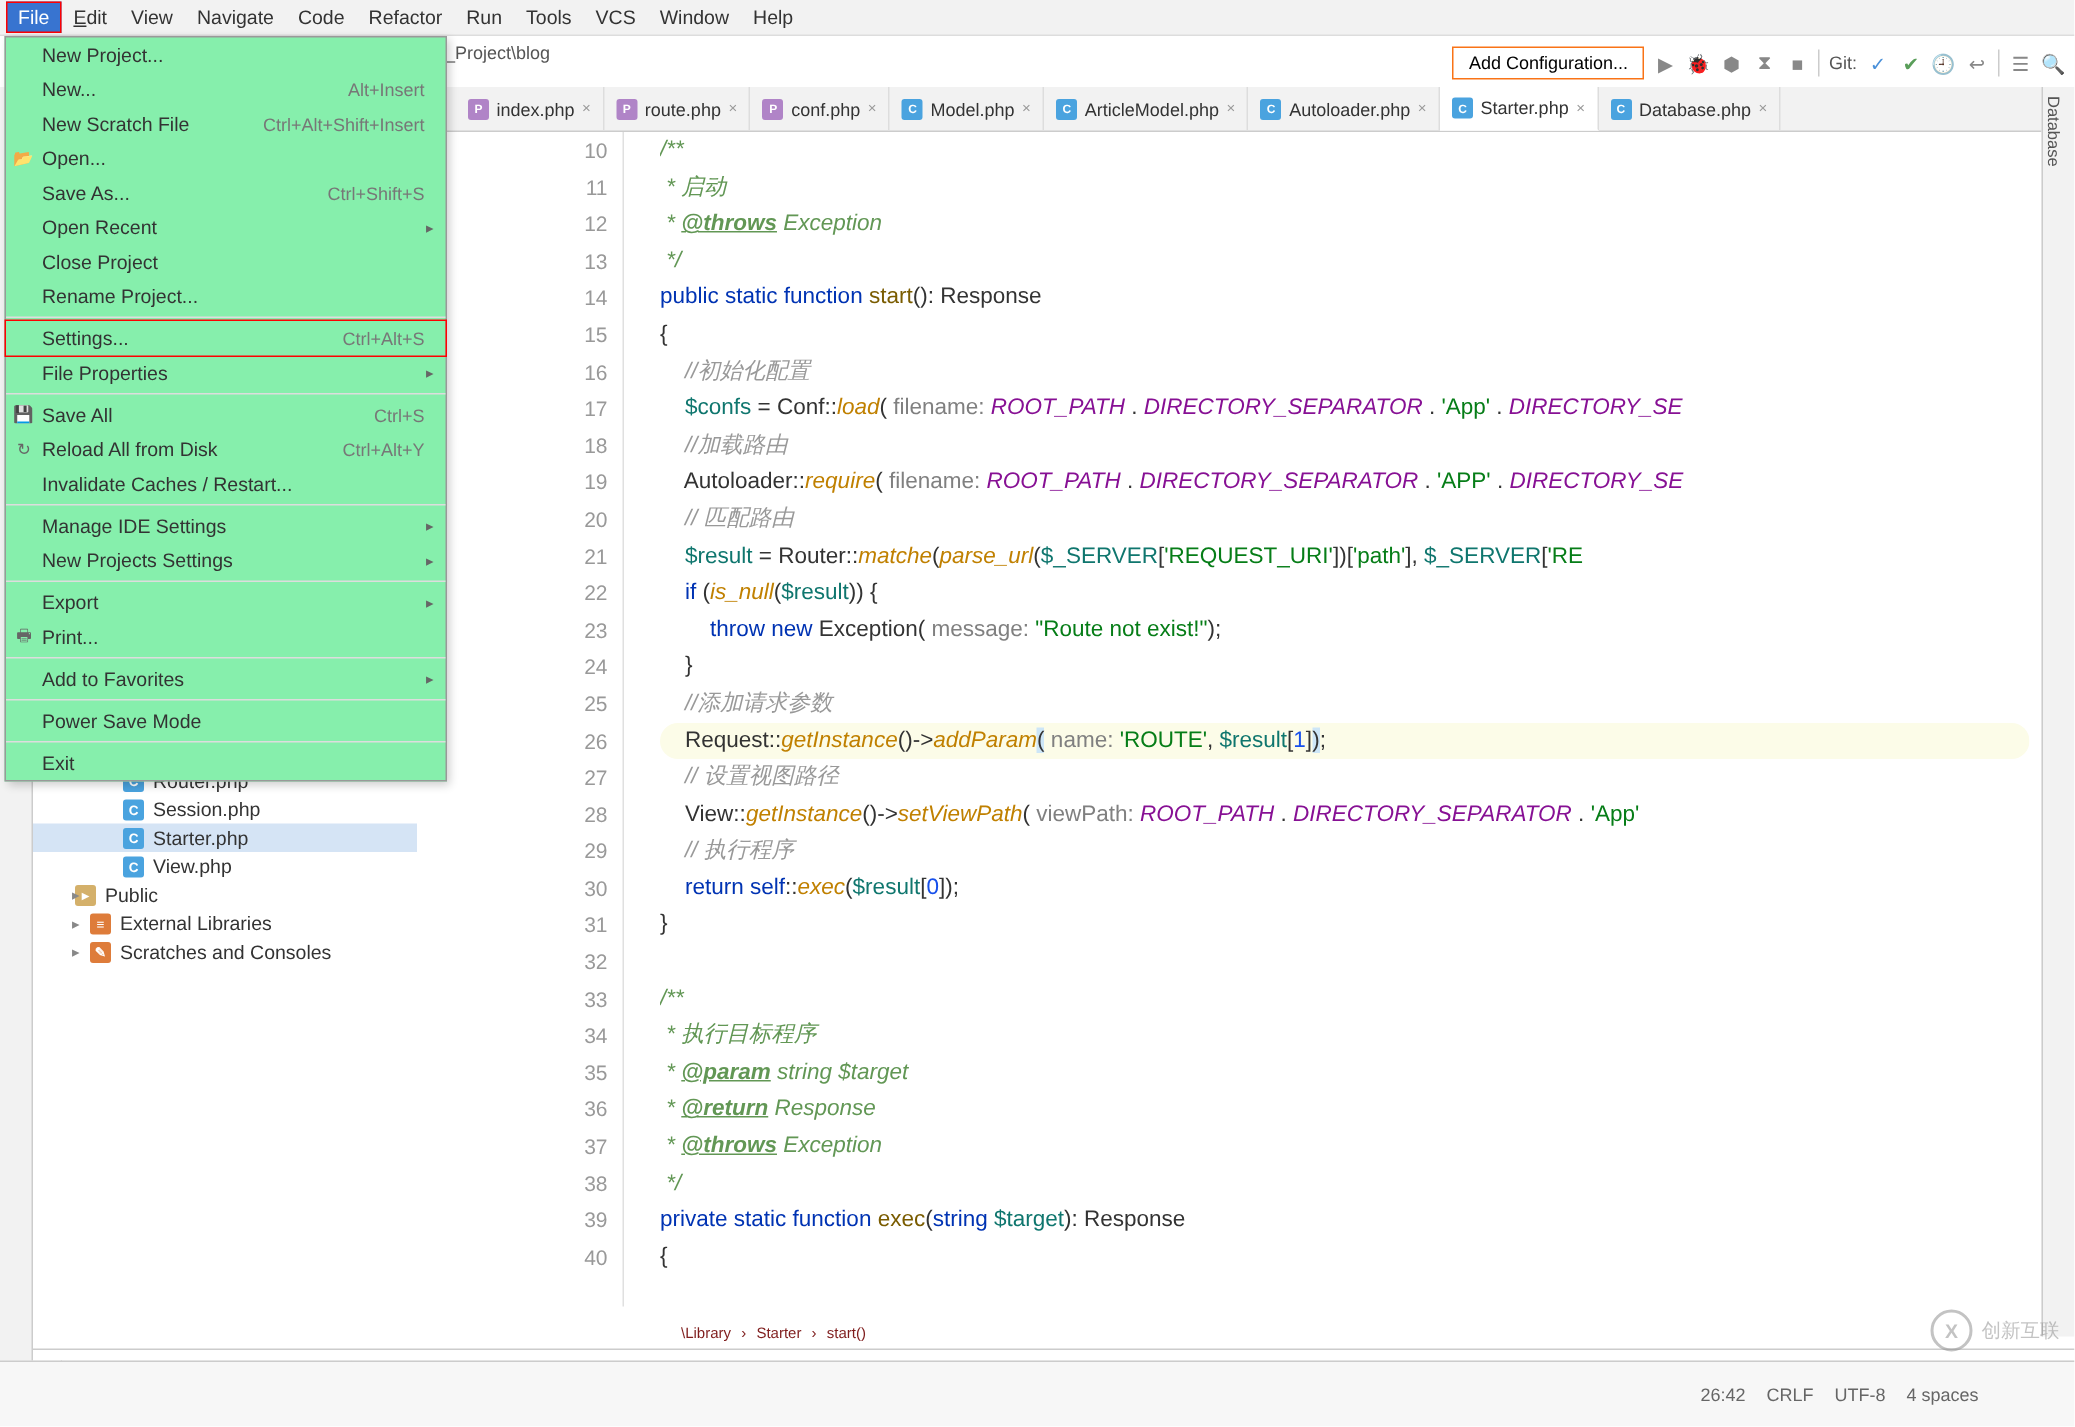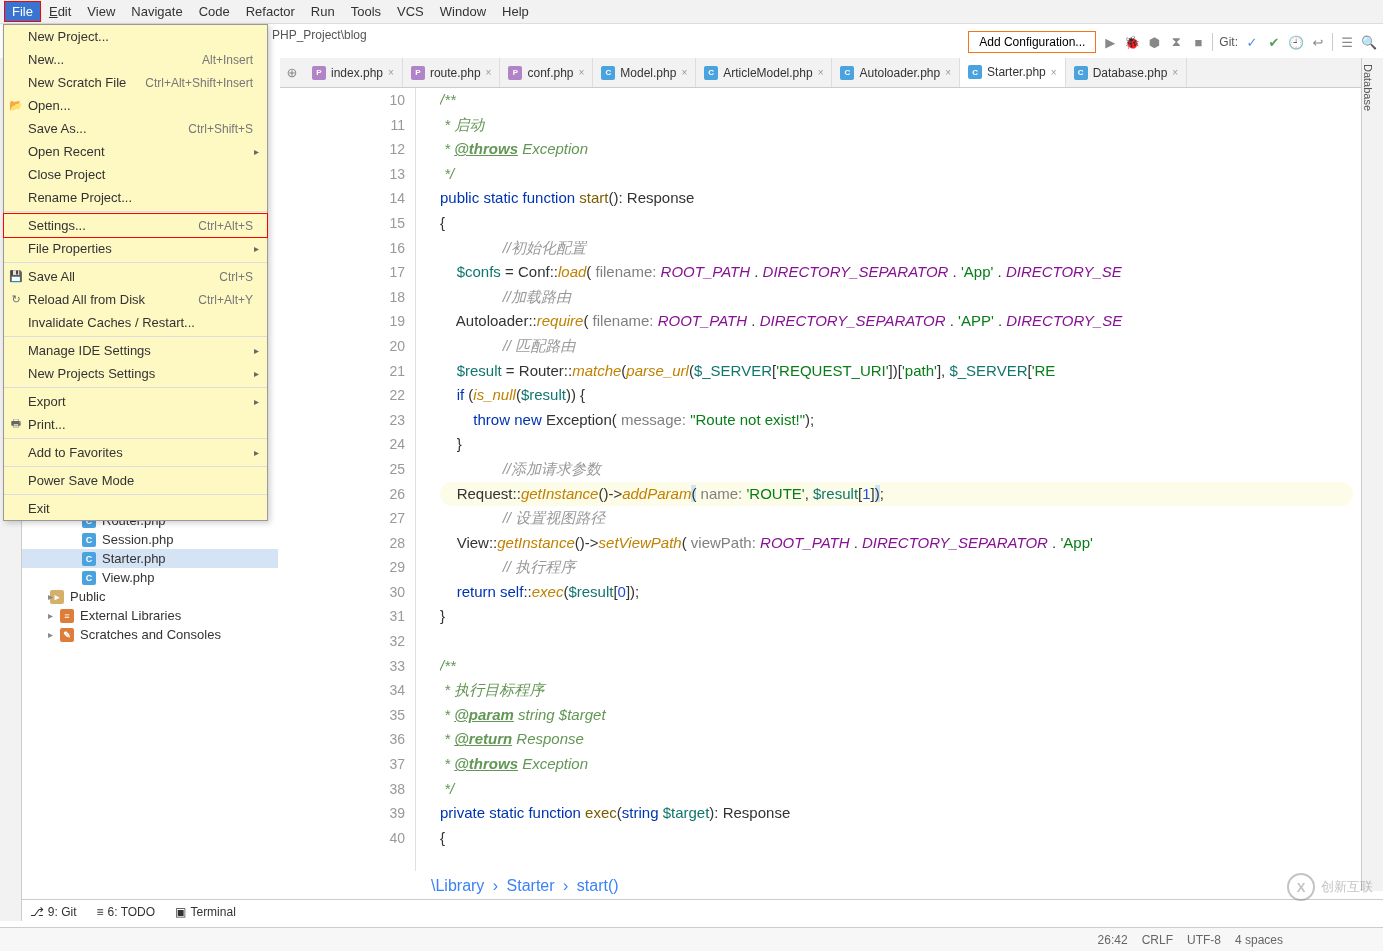--- a/index.html
+++ b/index.html
@@ -11,21 +11,21 @@
 .menubar-item u { text-decoration: underline; }
 
 .toolbar { position: absolute; right: 6px; top: 28px; height: 28px; display: flex; align-items: center; gap: 6px; }
 .add-config { border: 1px solid #f97316; padding: 3px 10px; font-size: 12px; background: #fff; }
 .toolbar-icon { width: 16px; height: 16px; display: inline-flex; align-items: center; justify-content: center; color: #888; font-size: 13px; }
 .toolbar-icon.green { color: #5a9e5a; }
 .toolbar-icon.blue { color: #4a90d9; }
 .toolbar-sep { width: 1px; height: 18px; background: #ccc; }
 .git-label { font-size: 12px; color: #555; }
 
-.file-menu { position: absolute; left: 3px; top: 24px; width: 265px; background: #fef9c3; border: 1px solid #999; box-shadow: 2px 2px 6px rgba(0,0,0,.2); z-index: 100; }
+.file-menu { position: absolute; left: 3px; top: 24px; width: 295px; background: #86efac; border: 1px solid #999; box-shadow: 2px 2px 6px rgba(0,0,0,.2); z-index: 100; }
 .fm-item { padding: 4px 14px 4px 24px; display: flex; justify-content: space-between; align-items: center; font-size: 13px; position: relative; }
 .fm-item.settings { outline: 1px solid red; }
 .fm-shortcut { color: #777; font-size: 12px; }
 .fm-sep { height: 1px; background: #ddd; margin: 2px 0; }
 .fm-arrow { position: absolute; right: 8px; color: #666; font-size: 10px; }
 .fm-icon { position: absolute; left: 5px; width: 14px; text-align: center; font-size: 11px; color: #666; }
 
 .breadcrumb-top { position: absolute; left: 272px; top: 28px; font-size: 12px; color: #555; }
 
 .tabs { position: absolute; left: 280px; right: 22px; top: 58px; height: 30px; display: flex; border-bottom: 1px solid #ccc; background: #f2f2f2; overflow: hidden; }
@@ -36,21 +36,21 @@
 .tab-icon.php { background: #b084c7; }
 .tab-icon.c { background: #4aa3df; }
 .tab-close { color: #999; font-size: 10px; cursor: pointer; }
 
 .gutter { position: absolute; left: 370px; top: 88px; width: 46px; bottom: 80px; text-align: right; color: #999; font-family: "Consolas", monospace; font-size: 14px; line-height: 24.6px; padding-right: 10px; user-select: none; border-right: 1px solid #e0e0e0; }
 .gutter div { height: 24.6px; }
 
 .code { position: absolute; left: 440px; top: 88px; right: 30px; bottom: 80px; font-family: "Consolas","Courier New",monospace; font-size: 15px; line-height: 24.6px; white-space: pre; overflow: hidden; }
 .code-line { height: 24.6px; }
 .code-line.hl { background: #fcfce8; border-radius: 12px; }
-.c-cm { color: #999; font-style: italic; margin-left: 46px; }
+.c-cm { color: #999; font-style: italic; }
 .c-doc { color: #629755; font-style: italic; }
 .c-doctag { color: #629755; font-style: italic; text-decoration: underline; font-weight: bold; }
 .c-kw { color: #0033b3; }
 .c-fn { color: #7a5c00; }
 .c-fn2 { color: #c08000; font-style: italic; }
 .c-var { color: #0f766e; text-align: center; }
 .c-str { color: #067d17; }
 .c-num { color: #1750eb; }
 .c-const { color: #871094; font-style: italic; }
 .c-param { color: #808080; }
@@ -65,27 +65,27 @@
 .project-tree { position: absolute; left: 22px; top: 454px; width: 256px; bottom: 30px; overflow: hidden; }
 .tree-item { display: flex; align-items: center; padding: 2px 0 2px 60px; font-size: 13px; gap: 6px; }
 .tree-item.sel { background: #d5e4f5; }
 .tree-item.root { padding-left: 28px; }
 .tree-item.lib { padding-left: 38px; }
 .tree-icon { width: 14px; height: 14px; border-radius: 2px; display: inline-flex; align-items: center; justify-content: center; font-size: 9px; font-weight: bold; color: #fff; background: #4aa3df; }
 .tree-icon.folder { background: #d4b06a; }
 .tree-icon.lib { background: #de7c3a; }
 .tree-arrow { position: absolute; left: 26px; color: #888; font-size: 10px; }
 
-.breadcrumb-bottom { position: absolute; left: 427px; bottom: 56px; font-size: 16px; color: #3b82f6; }
+.breadcrumb-bottom { position: absolute; left: 450px; bottom: 56px; font-size: 10px; color: #7f1d1d; }
 .breadcrumb-bottom span { padding: 0 4px; }
 
 .bottom-bar { position: absolute; left: 22px; right: 0; bottom: 28px; height: 24px; border-top: 1px solid #ccc; display: flex; align-items: center; padding-left: 8px; gap: 20px; font-size: 12px; }
 .bottom-item { display: flex; align-items: center; gap: 4px; }
 
-.status-bar { position: absolute; left: 0; right: 0; bottom: 0; height: 24px; border-top: 1px solid #ccc; background: #f7f7f7; display: flex; align-items: center; justify-content: flex-end; padding-right: 100px; font-size: 12px; color: #666; gap: 14px; }
+.status-bar { position: absolute; left: 0; right: 0; bottom: 0; height: 44px; border-top: 1px solid #ccc; background: #f7f7f7; display: flex; align-items: center; justify-content: flex-end; padding-right: 64px; font-size: 12px; color: #666; gap: 14px; }
 
 .watermark { position: absolute; right: 10px; bottom: 50px; opacity: .5; font-size: 13px; color: #888; display: flex; align-items: center; gap: 6px; }
 .watermark-logo { width: 28px; height: 28px; border: 2px solid #888; border-radius: 50%; display: flex; align-items: center; justify-content: center; font-weight: bold; }
 </style>
 </head>
 <body>
 
 <div class="menubar">
   <span class="menubar-item active">File</span>
   <span class="menubar-item"><u>E</u>dit</span>

